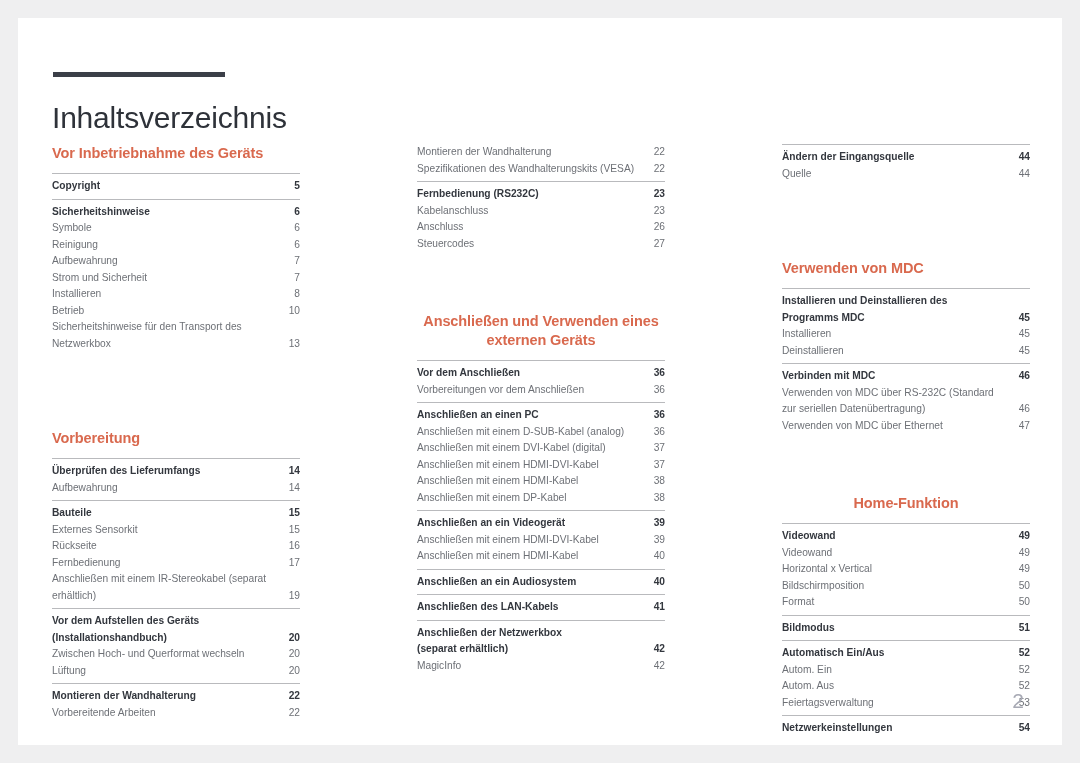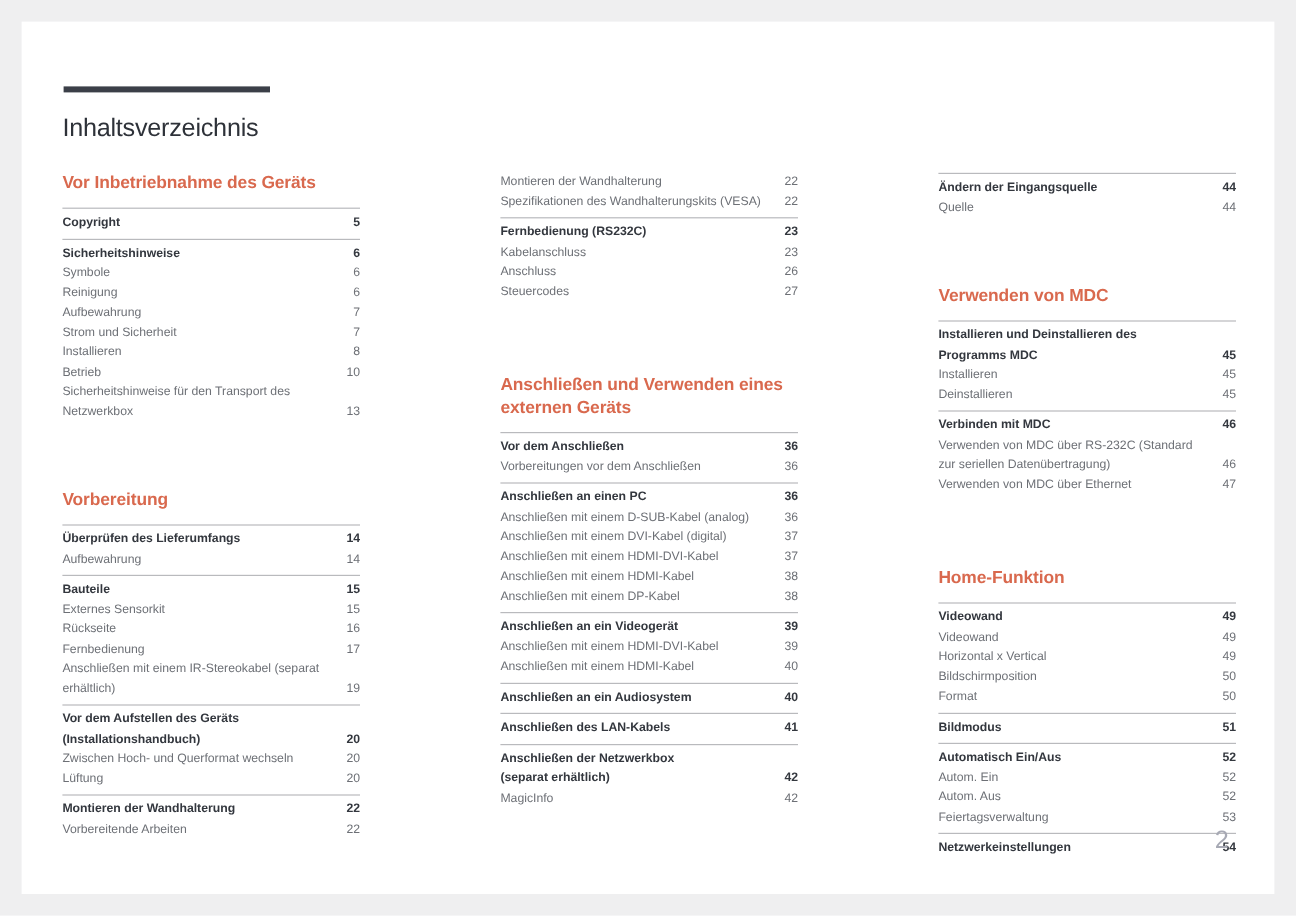--- a/index.html
+++ b/index.html
@@ -28,21 +28,21 @@
     left: 35px;
     top: 54px;
     width: 172px;
     height: 5px;
     background: #3b3f48;
   }
   .doc-title {
     position: absolute;
     left: 34px;
     top: 63px;
-    font-size: 21px;
+    font-size: 30px;
     font-weight: 400;
     color: #2e3239;
     letter-spacing: -0.2px;
     white-space: nowrap;
   }
 
   
   .columns {
     position: absolute;
     left: 34px;
@@ -62,24 +62,25 @@
   
   .section-head {
     color: #d9694e;
     font-size: 14.5px;
     font-weight: 700;
     line-height: 19px;
     margin: 0 0 10px 0;
     letter-spacing: -0.1px;
   }
   .section-head.spaced {
-    margin-top: 52px;
+    margin-top: 73px;
   }
   .section-head.spaced-lg {
     margin-top: 56px;
+    text-align: center;
   }
 
   
   .group {
     border-top: 1px solid #b9babd;
     padding-top: 4px;
     padding-bottom: 4px;
   }
   .group.no-rule {
     border-top: none;

